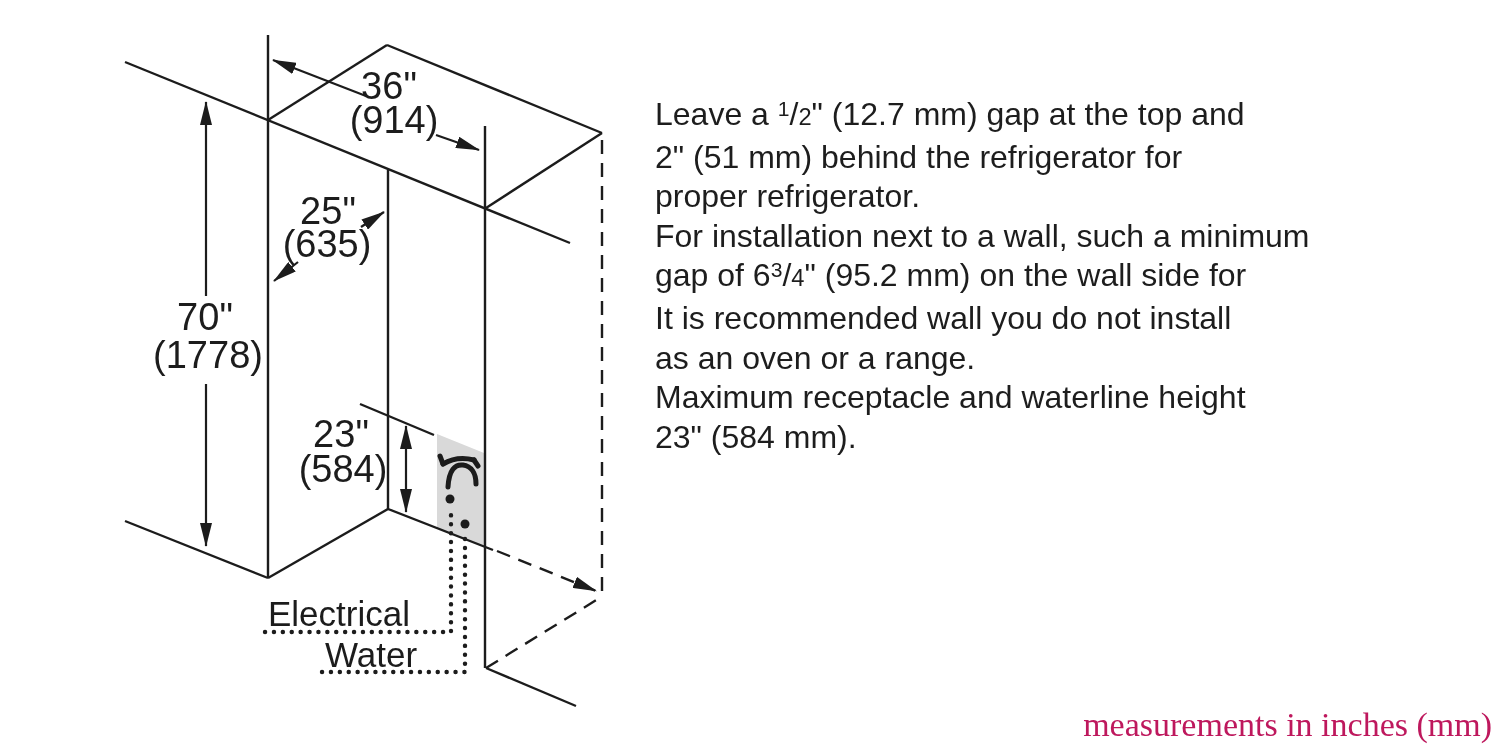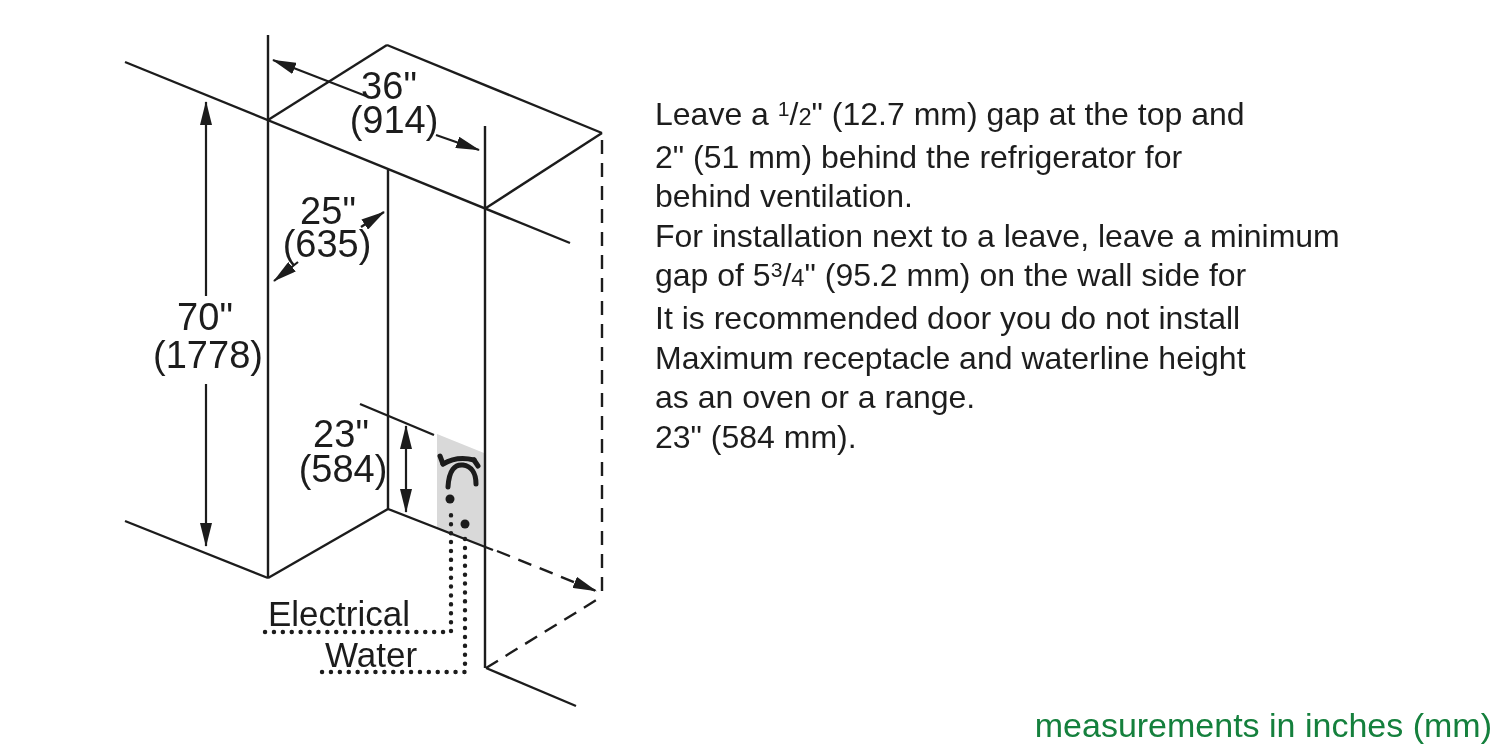--- a/index.html
+++ b/index.html
@@ -11,21 +11,21 @@
   .diagram-text { fill:#1c1c1c; }
   .instructions {
     position:absolute; left:655px; top:95px; width:790px;
     font-size:32px; line-height:39.6px; color:#1d1d1d;
     white-space:nowrap;
   }
   .instructions .sup { font-size:0.66em; position:relative; top:-0.45em; line-height:0; }
   .instructions .small { font-size:0.74em; }
   .footer-note {
     position:absolute; right:8px; top:706px;
-    font-size:34px; color:#15803d;
+    font-size:34px; color:#be185d;font-family:Liberation Serif, serif;
   }
 </style>
 </head>
 <body>
 
 <div class="stage">
 
   <svg width="1500" height="750" viewBox="0 0 1500 750" font-family="Liberation Sans, sans-serif">
 
     <defs>
@@ -103,23 +103,23 @@
 
     <g class="diagram-text" font-size="35">
       <text x="268" y="626">Electrical</text>
       <text x="325" y="667">Water</text>
     </g>
   </svg>
 
   <div class="instructions" id="instructions">
       <div><span>Leave a </span><span class="sup">1</span><span>/</span><span class="small">2</span><span>" (12.7 mm) gap at the top and</span></div>
       <div><span>2" (51 mm) behind the refrigerator for</span></div>
-      <div><span>behind ventilation.</span></div>
-      <div><span>For installation next to a leave, leave a minimum</span></div>
-      <div><span>gap of 5</span><span class="sup">3</span><span>/</span><span class="small">4</span><span>" (95.2 mm) on the wall side for</span></div>
-      <div><span>It is recommended door you do not install</span></div>
+      <div><span>proper refrigerator.</span></div>
+      <div><span>For installation next to a wall, such a minimum</span></div>
+      <div><span>gap of 6</span><span class="sup">3</span><span>/</span><span class="small">4</span><span>" (95.2 mm) on the wall side for</span></div>
+      <div><span>It is recommended wall you do not install</span></div>
+      <div><span>as an oven or a range.</span></div>
       <div><span>Maximum receptacle and waterline height</span></div>
-      <div><span>as an oven or a range.</span></div>
       <div><span>23" (584 mm).</span></div>
     </div>
 
   <div class="footer-note">measurements in inches (mm)</div>
 </div>
 
 </body></html>

